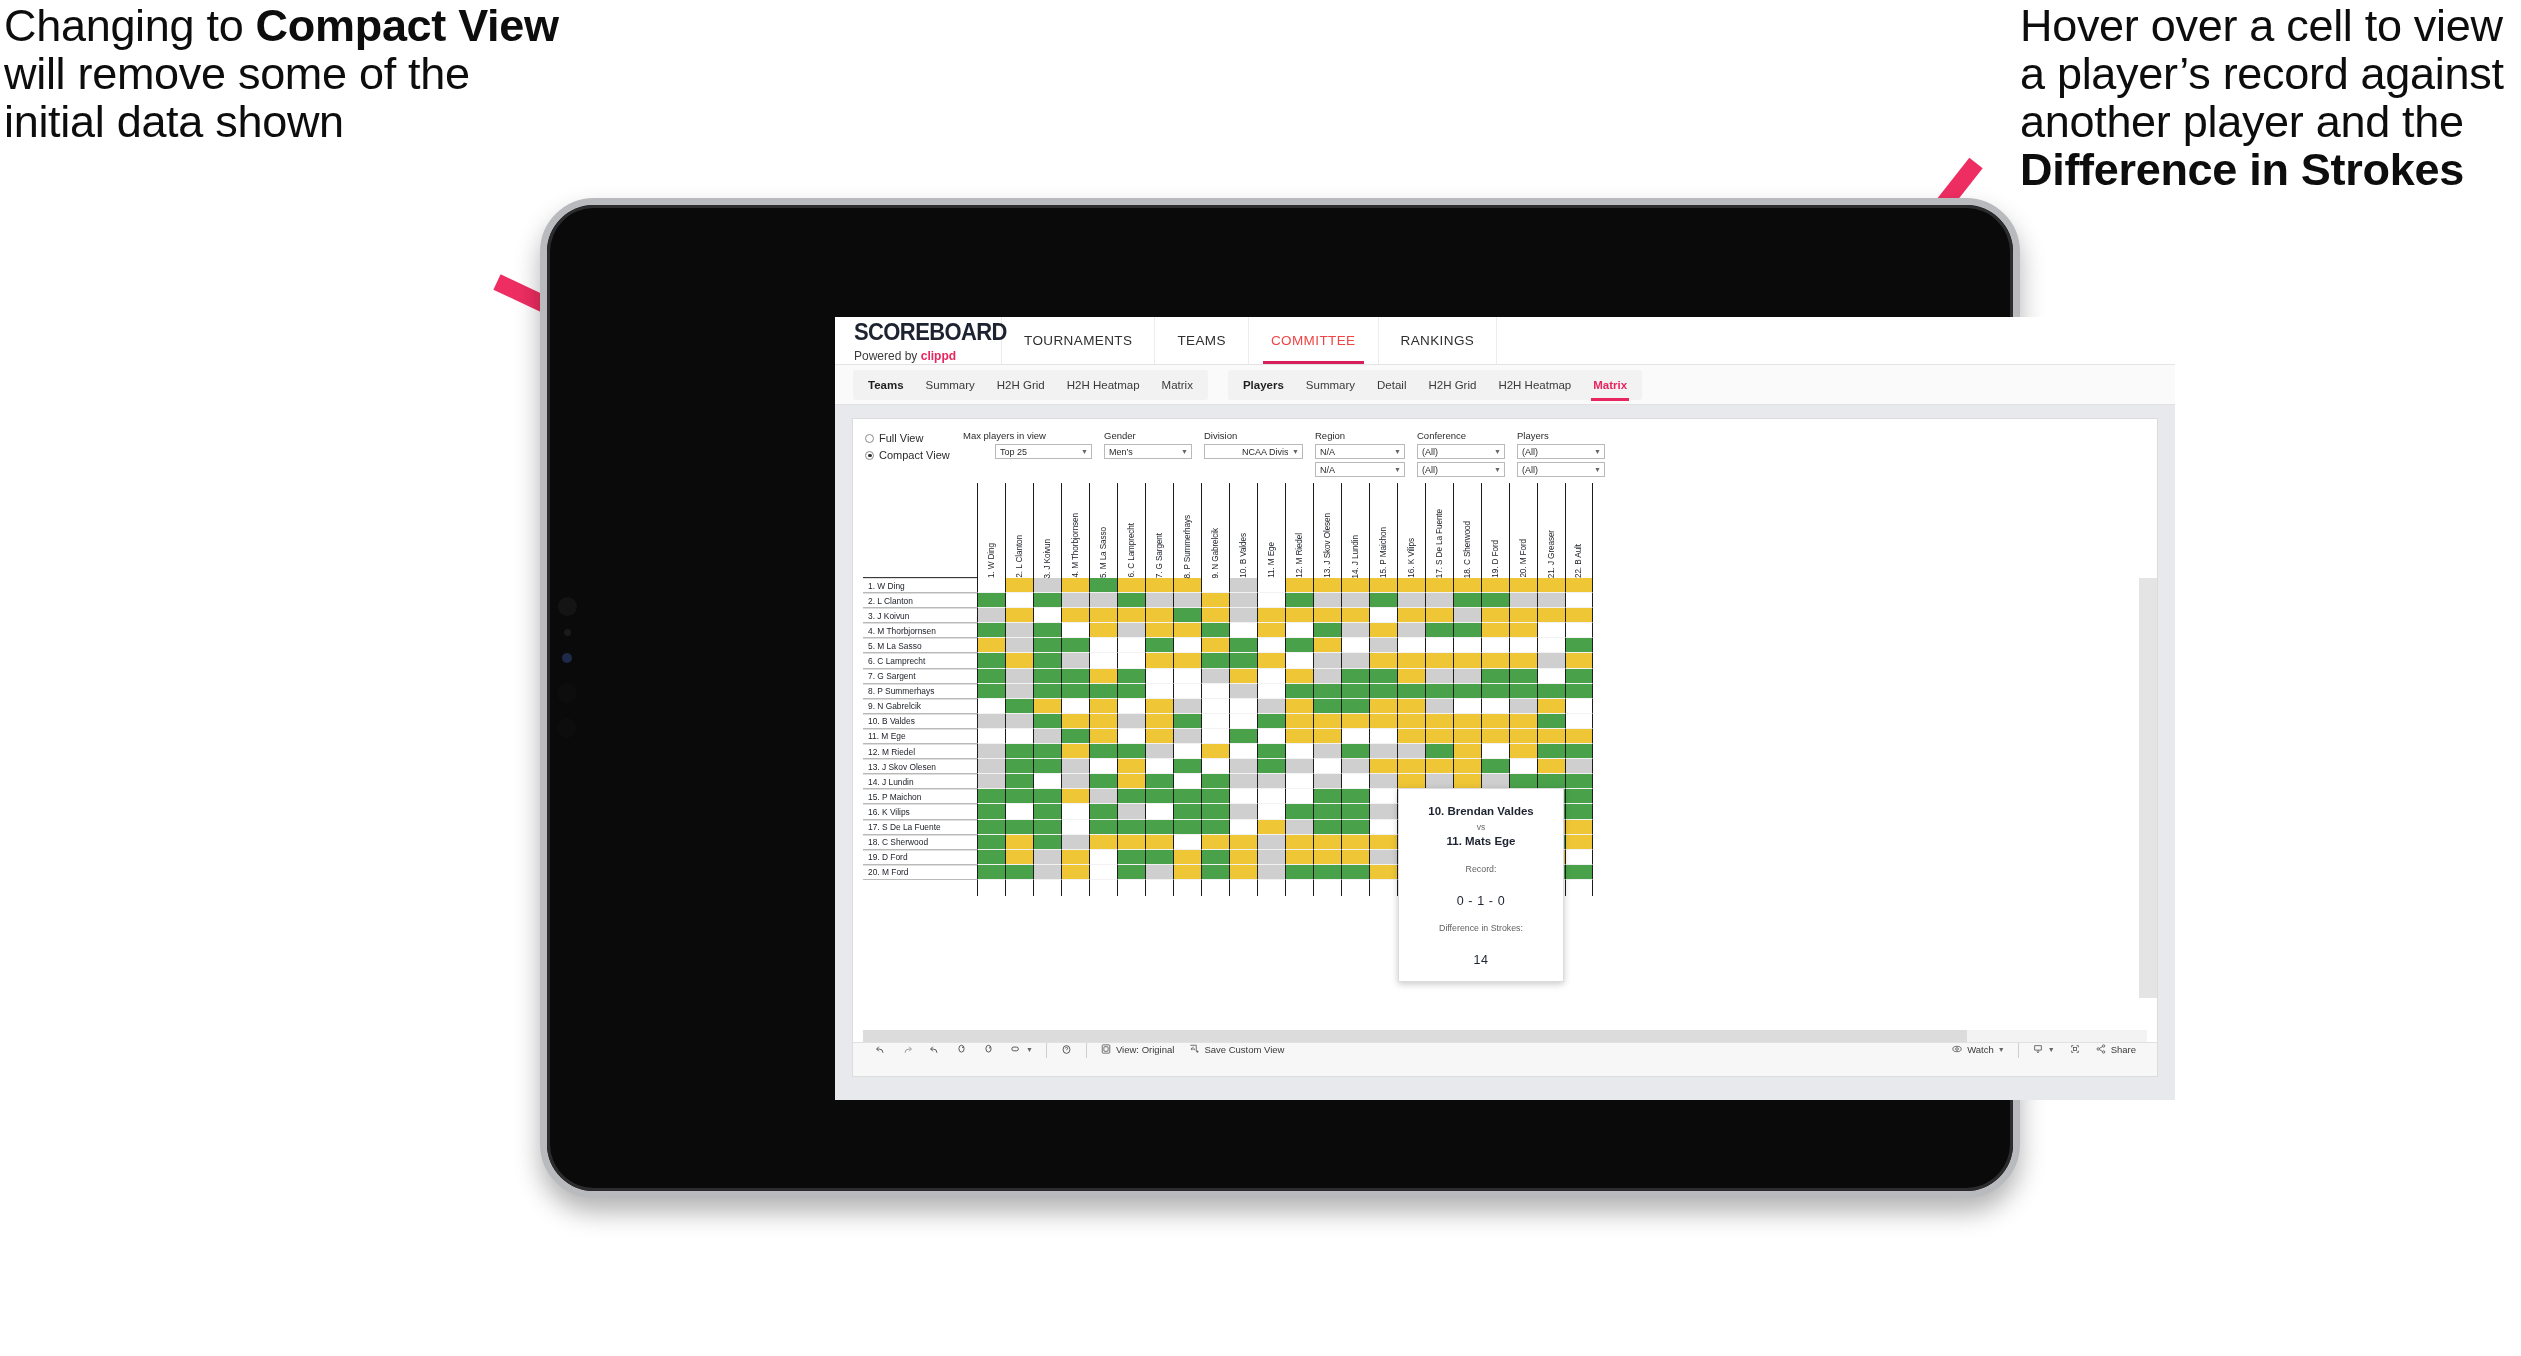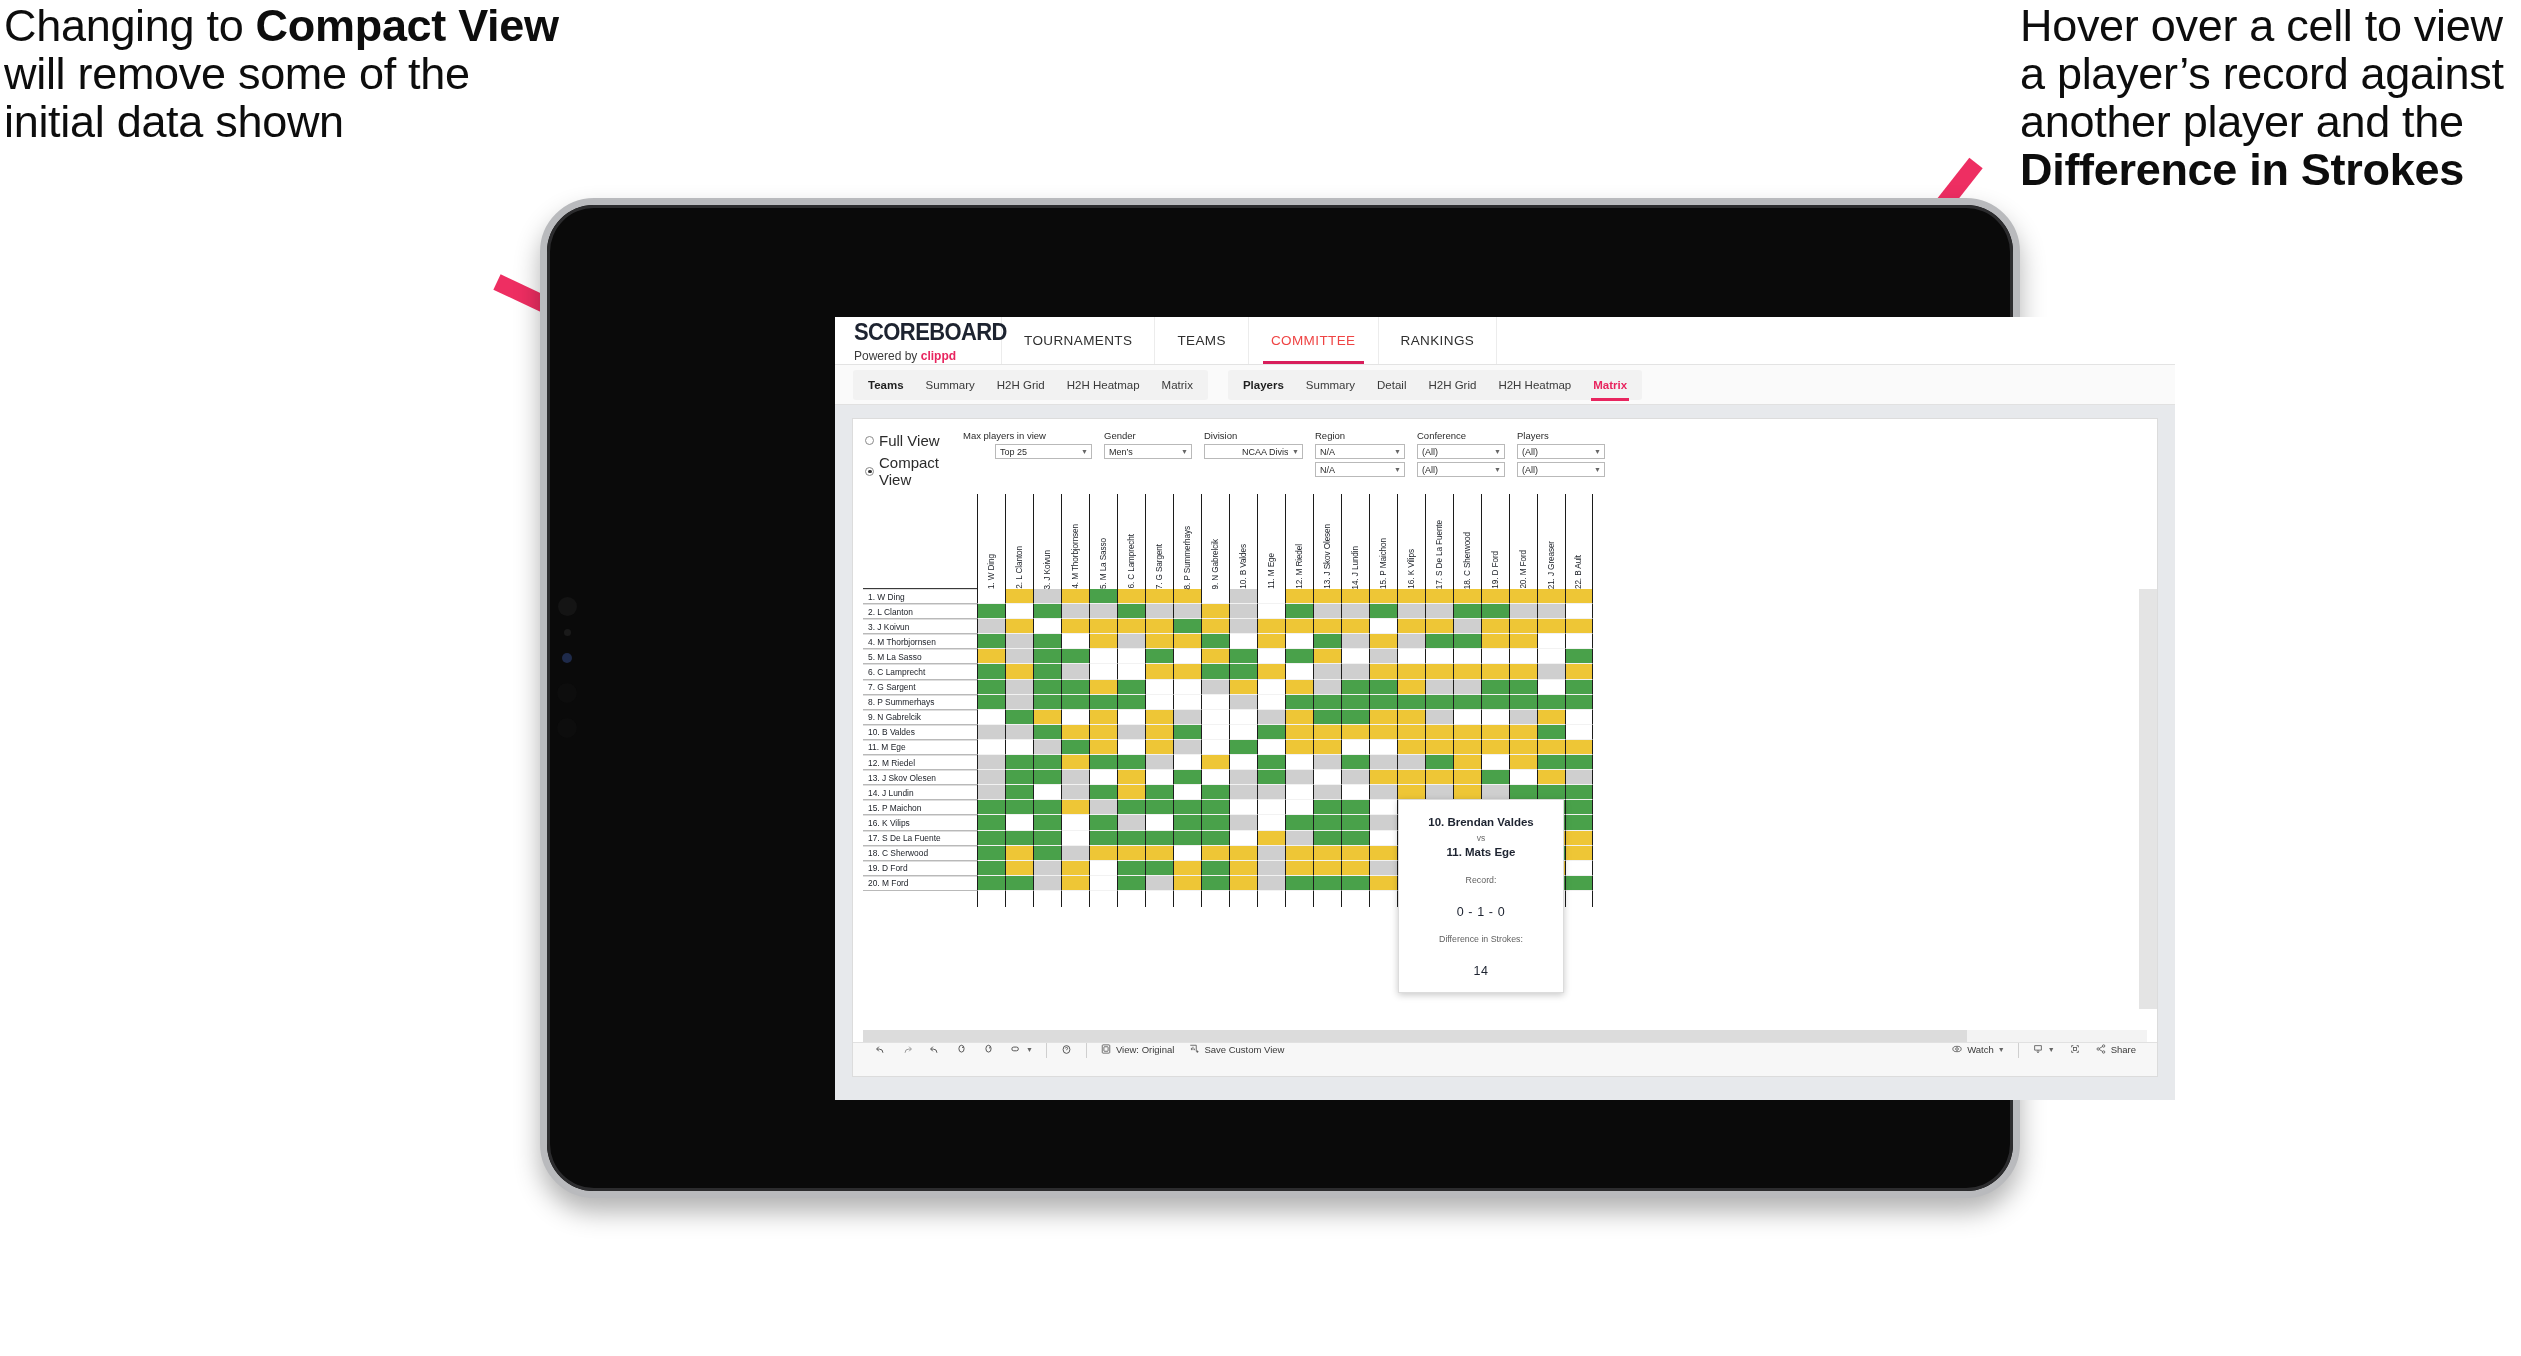--- a/index.html
+++ b/index.html
@@ -86,21 +86,21 @@
 
   
   #workspace { position:relative; height:695px; background:#e7e9ec; padding:14px 18px 0 18px; }
   #sheet { position:relative; background:#fff; width:100%; height:657px;
            box-shadow:0 0 0 1px #dcdcdc; display:flex; flex-direction:column; }
 
   
   #filters { display:flex; align-items:flex-start; padding:11px 10px 6px 12px;
              gap:12px; font-size:9.5px; color:#2b2b2b; flex:0 0 auto; }
   .radios { display:flex; flex-direction:column; gap:5px; padding-top:2px; width:86px; }
-  .radio-row { display:flex; align-items:center; gap:5px; font-size:15px; }
+  .radio-row { display:flex; align-items:center; gap:5px; font-size:11px; }
   .radio { width:9px; height:9px; border-radius:50%; border:1.2px solid #8a8a8a;
            background:#fff; position:relative; flex:0 0 auto; }
   .radio.on::after { content:""; position:absolute; left:2px; top:2px; width:3.6px;
                      height:3.6px; border-radius:50%; background:#333; }
   .fgroup { display:flex; flex-direction:column; gap:3px; }
   .flabel { font-size:9.5px; color:#2b2b2b; white-space:nowrap; }
   .fsel { height:15px; border:1px solid #b9b9b9; background:#fff; display:flex;
           align-items:center; justify-content:space-between; padding:0 3px 0 4px;
           font-size:9px; color:#2b2b2b; }
   .fsel .cv { overflow:hidden; white-space:nowrap; }

